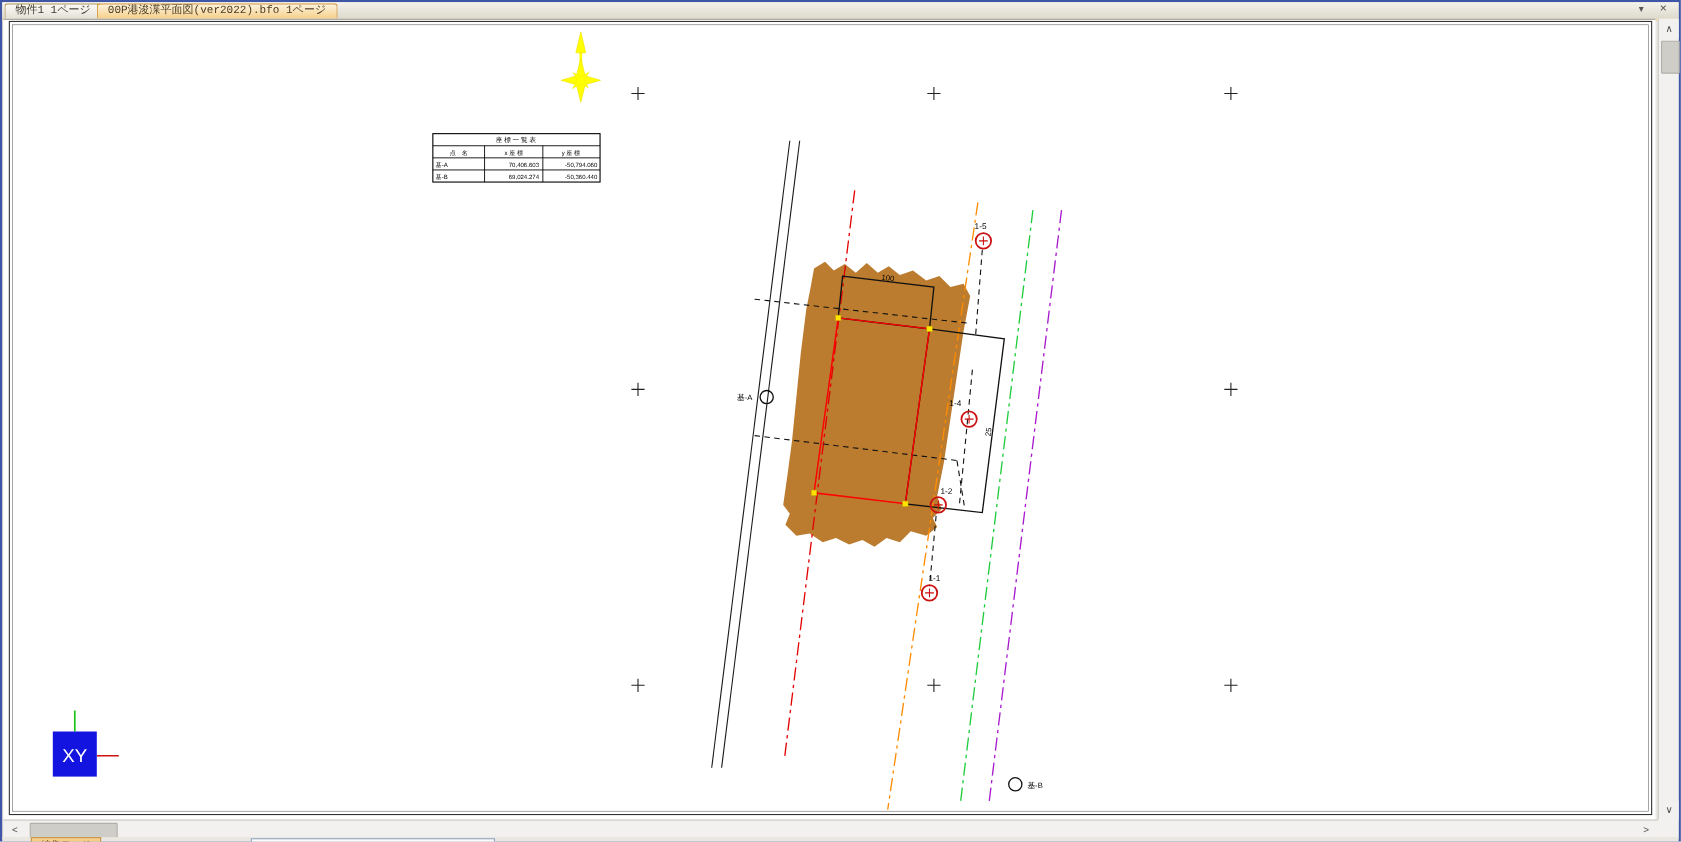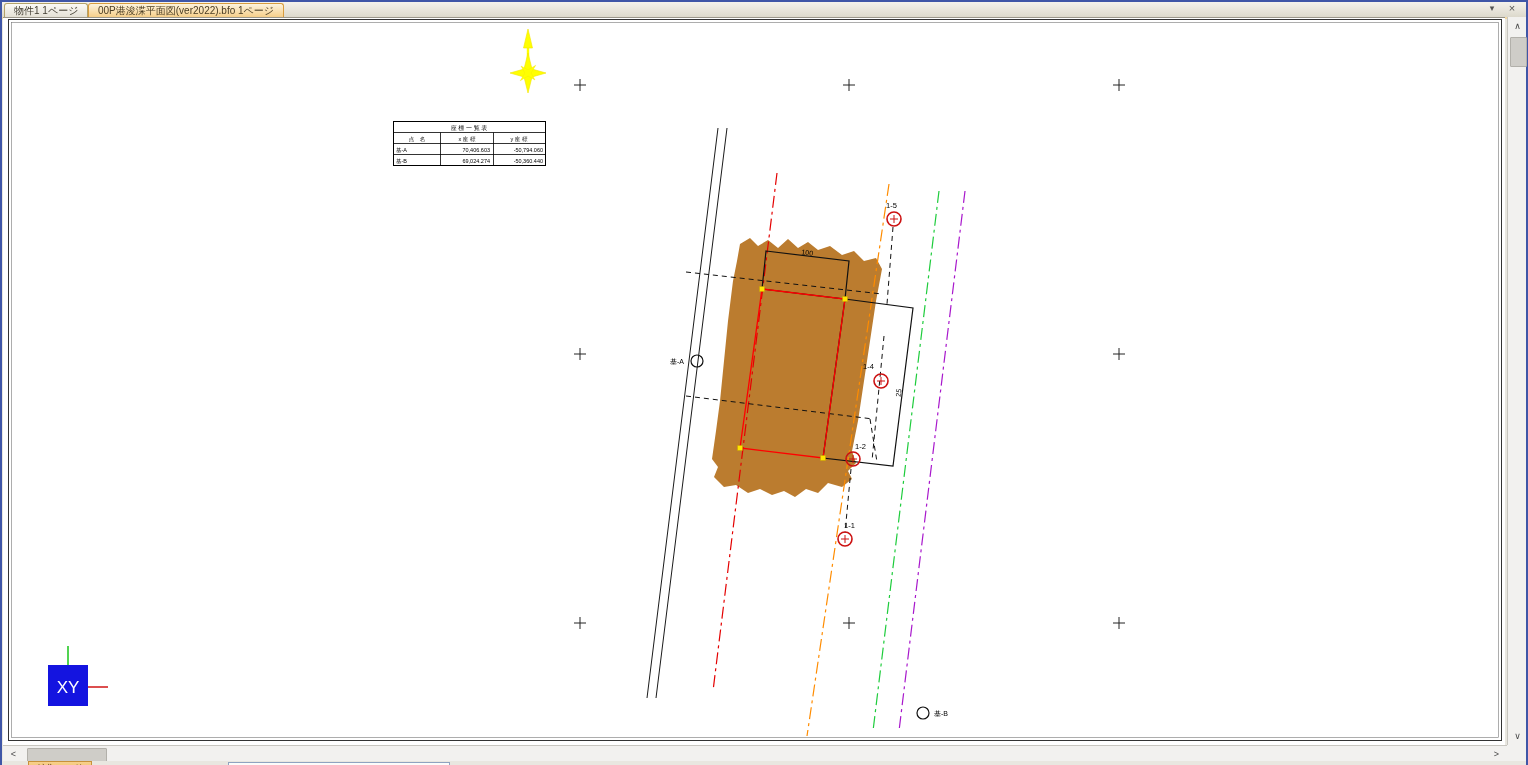--- a/index.html
+++ b/index.html
@@ -14,21 +14,21 @@
   
   .tabbar{
     position:absolute;left:2px;top:2px;right:2px;height:15px;
     background:linear-gradient(#f4f2ec,#ddd9cc);
     border-bottom:2px solid #f2d8a4;
   }
   .doc-tab{
     position:absolute;top:1px;height:14px;line-height:14px;
     font-size:10px;padding:0 9px;box-sizing:border-box;
     border:1px solid #b3a269;border-bottom:none;
-    border-radius:3px 3px 0 0;color:#403c30;white-space:nowrap;cursor:default;
+    border-radius:3px 3px 0 0;color:#403c30;white-space:nowrap;cursor:default;font-family:Liberation Mono, monospace;
   }
   .doc-tab.inactive{left:2px;background:linear-gradient(#fbfaf6,#e4e1d5);}
   .doc-tab.active{
     left:86px;background:linear-gradient(#fdf3dd,#f6cf8a);
     border-color:#d89c3e;color:#4a3c22;
   }
   .win-btn{
     position:absolute;top:0px;width:16px;height:13px;text-align:center;
     font-size:9px;line-height:13px;color:#555;
   }

